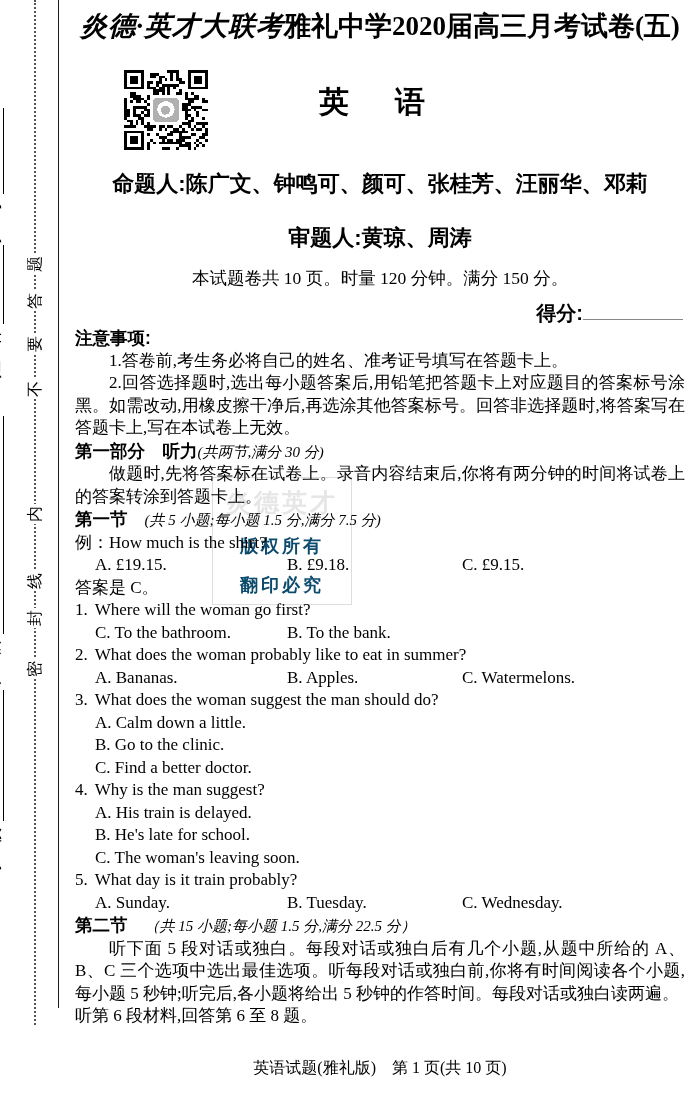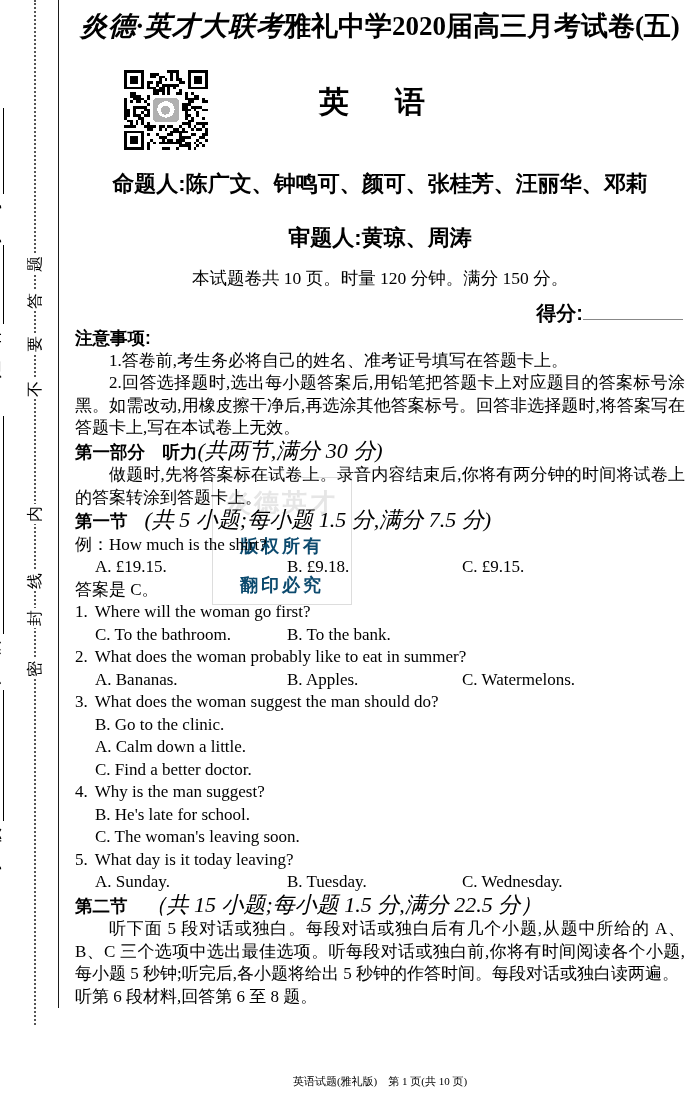--- a/index.html
+++ b/index.html
@@ -49,27 +49,27 @@
   .meta{margin-top:13px;text-align:center;font-size:17.5px;}
   .score-row{margin-top:10px;text-align:right;padding-right:2px;font-size:20px;
              font-weight:bold;font-family:"Liberation Sans",sans-serif;}
   .score-blank{display:inline-block;width:100px;height:14px;
                border-bottom:1.5px solid #888;}
 
   .body-text{font-size:17px;line-height:22.5px;text-align:justify;}
   .body-text p{margin:0;}
   .h-bold{font-weight:bold;font-family:"Liberation Sans","DejaVu Sans",sans-serif;
           font-size:17.5px;}
-  .h-note{font-style:italic;font-size:22px;font-family:"Liberation Serif",serif;}
+  .h-note{font-style:italic;font-size:15px;font-family:"Liberation Serif",serif;}
   .indent{text-indent:2em;}
   .opt-row{display:grid;grid-template-columns:192px 175px 1fr;padding-left:20px;}
   .opt-stack div{padding-left:20px;}
   .qn{display:inline-block;margin-right:7px;}
   .footer{position:absolute;left:75px;top:1058px;width:610px;text-align:center;
-          font-size:11px;z-index:1;margin-top:16px;}
+          font-size:16px;z-index:1;}
 </style>
 </head>
 <body>
 
 <div class="page">
 
   <div class="v-dash"></div>
   <div class="v-solid"></div>
 
   <span class="seal-char" style="top:659px">密</span>
@@ -159,32 +159,33 @@
 
       <p><span class="qn">2.</span><span>What does the woman probably like to eat in summer?</span></p>
       <div class="opt-row">
         <span>A. Bananas.</span>
         <span>B. Apples.</span>
         <span>C. Watermelons.</span>
       </div>
 
       <p><span class="qn">3.</span><span>What does the woman suggest the man should do?</span></p>
       <div class="opt-stack">
+        <div>A. Calm down a little.</div>
         <div>B. Go to the clinic.</div>
-        <div>A. Calm down a little.</div>
         <div>C. Find a better doctor.</div>
       </div>
 
       <p><span class="qn">4.</span><span>Why is the man suggest?</span></p>
       <div class="opt-stack">
+        <div>A. His train is delayed.</div>
         <div>B. He's late for school.</div>
         <div>C. The woman's leaving soon.</div>
       </div>
 
-      <p><span class="qn">5.</span><span>What day is it today leaving?</span></p>
+      <p><span class="qn">5.</span><span>What day is it train probably?</span></p>
       <div class="opt-row">
         <span>A. Sunday.</span>
         <span>B. Tuesday.</span>
         <span>C. Wednesday.</span>
       </div>
 
       <p><span class="h-bold">第二节</span>　<span class="h-note">（共 15 小题;每小题 1.5 分,满分 22.5 分）</span></p>
       <p class="indent">听下面 5 段对话或独白。每段对话或独白后有几个小题,从题中所给的 A、B、C 三个选项中选出最佳选项。听每段对话或独白前,你将有时间阅读各个小题,每小题 5 秒钟;听完后,各小题将给出 5 秒钟的作答时间。每段对话或独白读两遍。</p>
       <p>听第 6 段材料,回答第 6 至 8 题。</p>
     </div>

